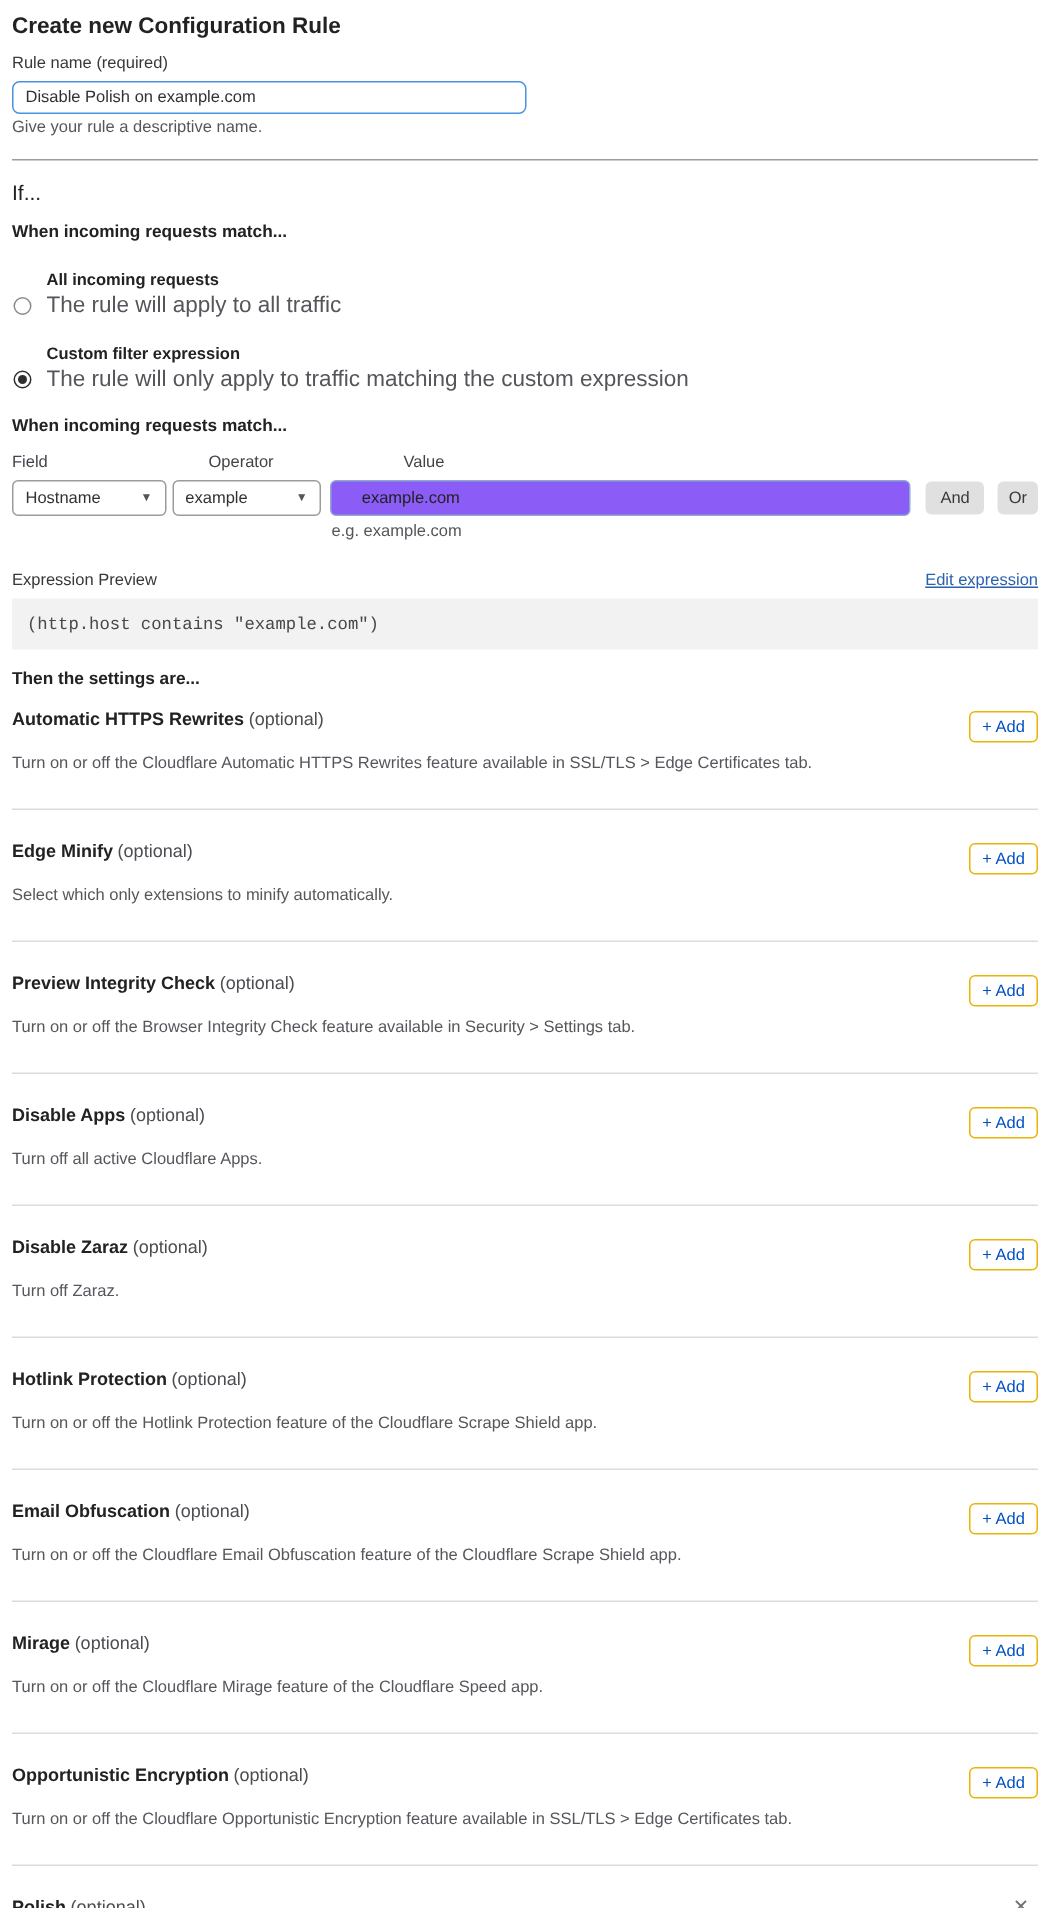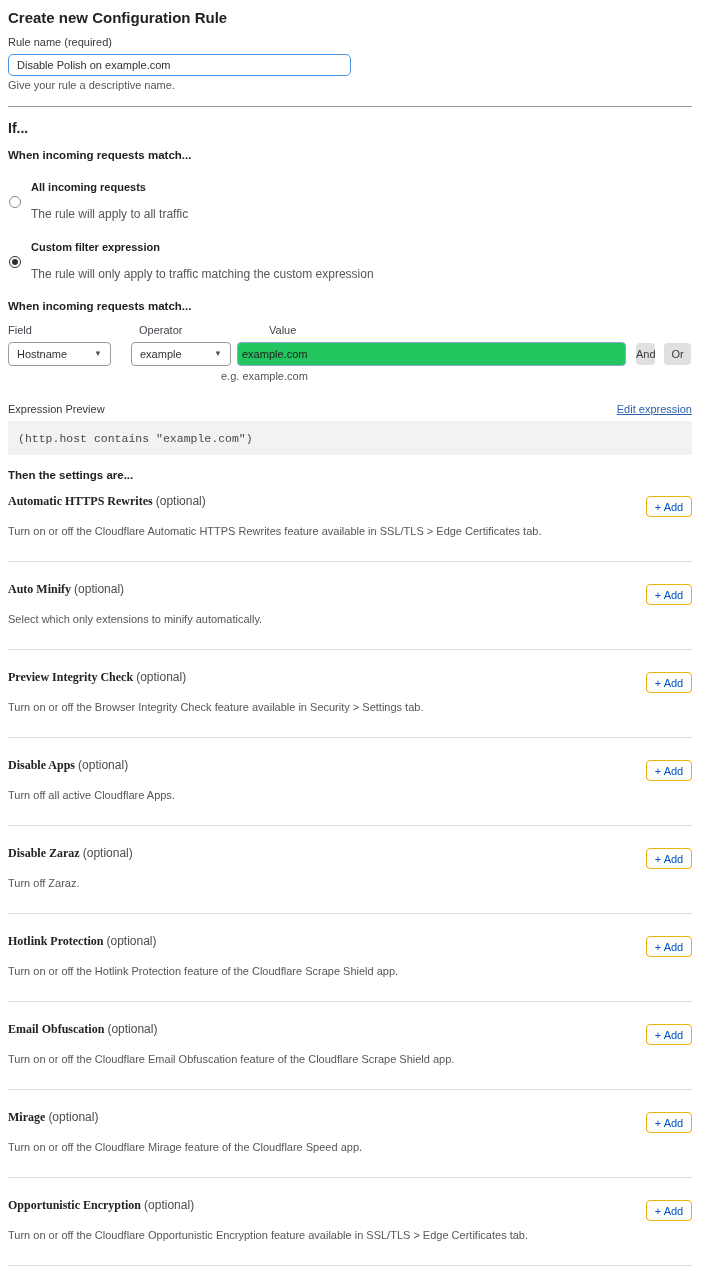--- a/index.html
+++ b/index.html
@@ -17,83 +17,83 @@
   .rule-name-input {
     display: block; margin-top: 5px; width: 343px; height: 22px;
     border: 1.5px solid #4893e0; border-radius: 5px;
     padding: 0 8px; font-size: 11px; color: #313131; outline: none;
     font-family: "Liberation Sans", "DejaVu Sans", sans-serif; background: #fff;
   }
   .help-text { margin-top: 3px; font-size: 11px; line-height: 13px; color: #56565c; }
 
   .hr-strong { margin-top: 14px; border-bottom: 1px solid #9c9c9c; }
 
-  .if-heading { margin-top: 13px; font-size: 14px; font-weight: bold; line-height: 16px; color: #222; }
+  .if-heading { margin-top: 13px; font-size: 14px; font-weight: normal; line-height: 16px; color: #222; }
   .sub-heading { margin-top: 13px; font-size: 11.5px; font-weight: bold; line-height: 13px; color: #222; }
 
-  .radio-row { display: flex; align-items: center; }
+  .radio-row { display: flex; align-items: flex-end; }
   .radio-row.first { margin-top: 19px; }
   .radio-row.second { margin-top: 20px; }
   .radio-circle {
     width: 12px; height: 12px; border-radius: 50%;
     border: 1px solid #8a8a8a; margin: 1px 10px 0 1px; flex: none;
     position: relative; background: #fff; cursor: pointer;
   }
   .radio-circle.selected { border-color: #2f2f2f; }
   .radio-circle.selected::after {
     content: ""; position: absolute; left: 2px; top: 2px;
     width: 6px; height: 6px; border-radius: 50%; background: #2f2f2f;
   }
   .radio-label { font-size: 11px; font-weight: bold; line-height: 13px; color: #222; }
-  .radio-desc { margin-top: 14px; font-size: 12px; line-height: 13px; color: #55555b; }
+  .radio-desc { margin-top: 3px; font-size: 15px; line-height: 13px; color: #55555b; }
 
   .builder-heading { margin-top: 19px; }
   .builder-labels { margin-top: 11px; display: flex; font-size: 11px; line-height: 13px; color: #43434a; gap: 24px; }
   .builder-labels .l-field { width: 107px; }
   .builder-labels .l-operator { width: 106px; }
   .builder-row { margin-top: 5px; display: flex; align-items: center; }
   .select-box {
     height: 24px; border: 1px solid #9b9b9b; border-radius: 4px; background: #fff;
     display: flex; align-items: center; justify-content: space-between;
     padding: 0 8px; cursor: pointer; color: #313131;
   }
-  .select-field { width: 103px; margin-right: 20px; }
+  .select-field { width: 103px; margin-right: 4px; }
   .select-operator { width: 100px; margin-right: 6px; }
   .select-caret { font-size: 8px; color: #555; line-height: 1; }
   .value-input {
-    width: 389px; height: 24px; background: #22c55e;
-    border: 1px solid #8ea7d3; border-radius: 4px; padding: 0 4px;
+    width: 389px; height: 24px; background: #8b5cf6;
+    border: 1px solid #8ea7d3; border-radius: 4px; padding: 0 20px;
     font-size: 11px; font-family: "Liberation Sans", "DejaVu Sans", sans-serif;
     color: #222; outline: none;
   }
   .andor-btn {
     height: 22px; border: none; border-radius: 4px; background: #e0e0e0;
     color: #3a3a3e; font-size: 11px; cursor: pointer;
     font-family: "Liberation Sans", "DejaVu Sans", sans-serif;
   }
-  .btn-and { width: 19px; margin-left: 10px; }
+  .btn-and { width: 39px; margin-left: 10px; }
   .btn-or { width: 27px; margin-left: 9px; }
   .eg-text { margin-top: 4px; margin-left: 213px; font-size: 11px; color: #55555b; }
 
   .expr-row { margin-top: 21px; display: flex; justify-content: space-between; align-items: baseline; }
   .expr-label { font-size: 11px; color: #37373c; }
   .edit-link { font-size: 11px; color: #2a61ad; text-decoration: underline; cursor: pointer; }
   .expr-block {
     margin-top: 6px; height: 34px; background: #f2f2f2;
     display: flex; align-items: center; padding: 0 10px;
     font-family: "Liberation Mono", "DejaVu Sans Mono", monospace;
     font-size: 11.5px; color: #47474d;
   }
 
   .then-heading { margin-top: 14px; }
 
   .setting { padding-top: 20px; padding-bottom: 23px; border-bottom: 1px solid #dcdcdc; }
   .setting.first { padding-top: 12px; }
   .setting-head { display: flex; justify-content: space-between; align-items: flex-start; }
-  .setting-title { font-size: 12px; font-weight: bold; line-height: 14px; color: #222; font-family: Liberation Serif, serif; }
+  .setting-title { font-size: 12px; font-weight: bold; line-height: 14px; color: #222; }
   .optional { font-size: 12px; font-weight: normal; color: #4c4c52; }
   .add-btn {
     flex: none; width: 46px; height: 21px; margin-top: 2px;
     background: #fff; border: 1px solid #eab308; border-radius: 4px;
     color: #0051c3; font-size: 11px; cursor: pointer;
     font-family: "Liberation Sans", "DejaVu Sans", sans-serif;
     display: flex; align-items: center; justify-content: center;
   }
   .setting-desc { margin-top: 8px; font-size: 11px; line-height: 13px; color: #56565c; }
 
@@ -172,21 +172,21 @@
           <span class="optional">(optional)</span>
         </div>
         <button class="add-btn">+ Add</button>
       </div>
       <p class="setting-desc">Turn on or off the Cloudflare Automatic HTTPS Rewrites feature available in SSL/TLS &gt; Edge Certificates tab.</p>
     </section>
 
     <section class="setting">
       <div class="setting-head">
         <div>
-          <span class="setting-title">Auto Minify</span>
+          <span class="setting-title">Edge Minify</span>
           <span class="optional">(optional)</span>
         </div>
         <button class="add-btn">+ Add</button>
       </div>
       <p class="setting-desc">Select which only extensions to minify automatically.</p>
     </section>
 
     <section class="setting">
       <div class="setting-head">
         <div>

